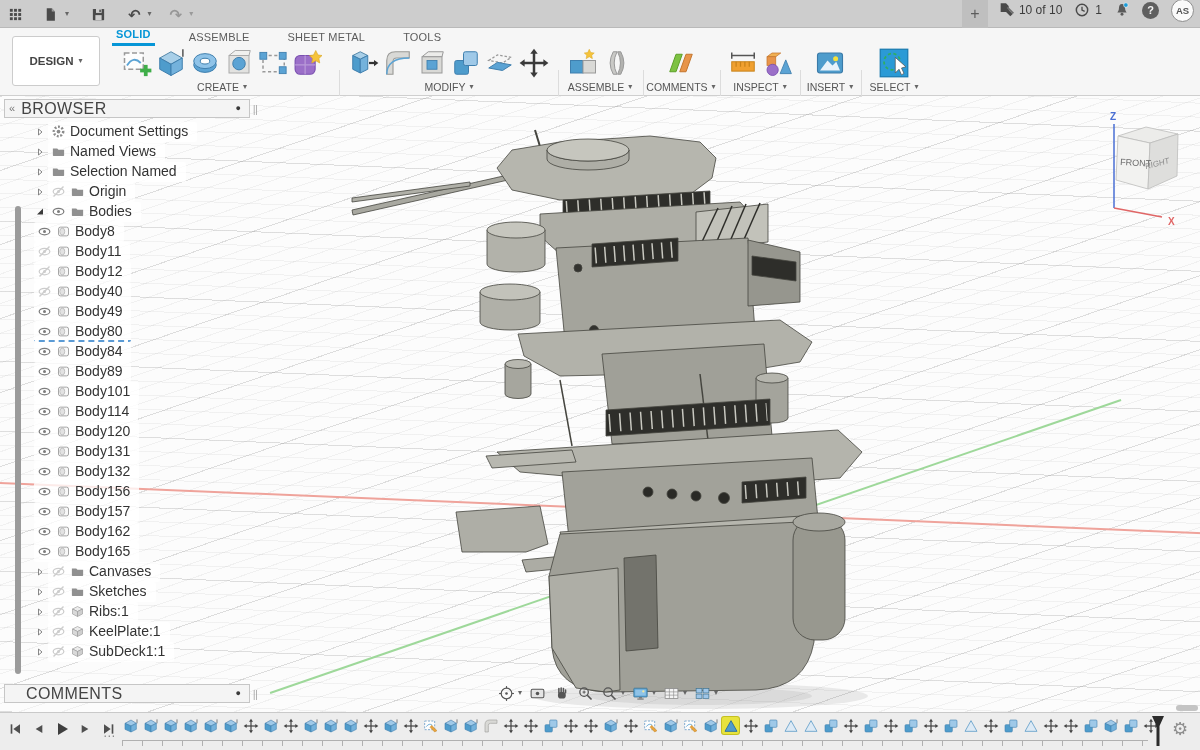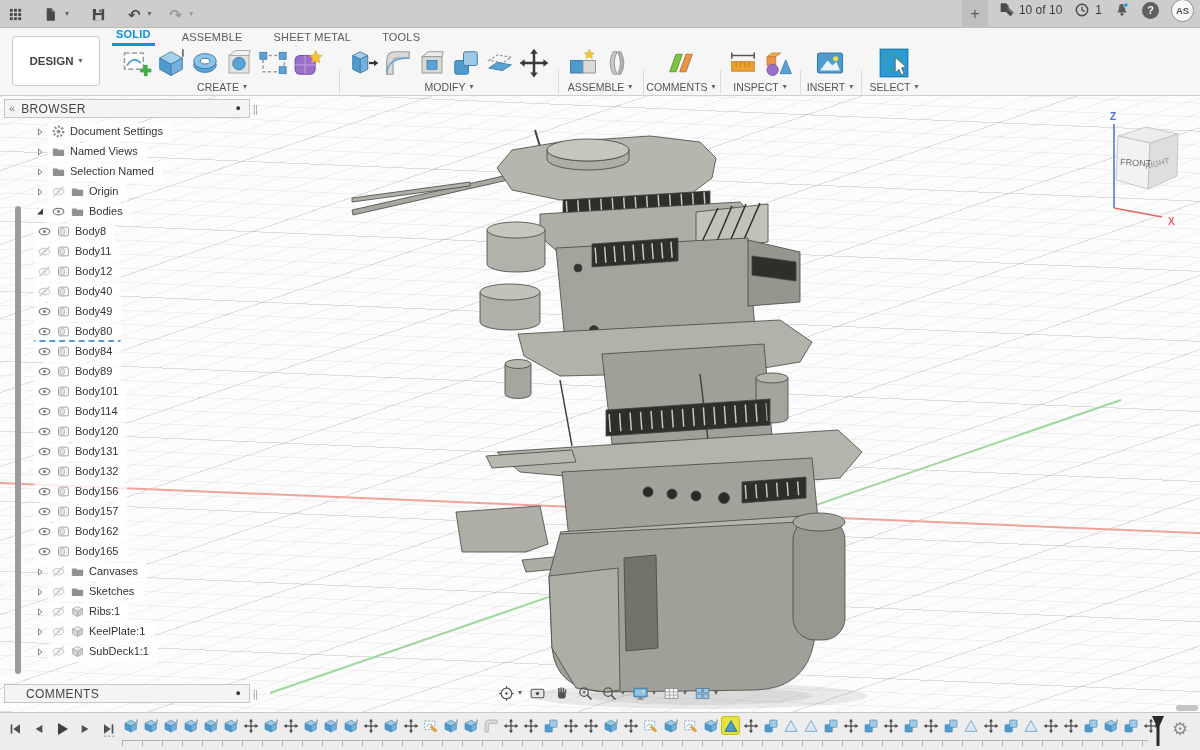--- a/index.html
+++ b/index.html
@@ -21,21 +21,21 @@
   #tb-right{position:absolute;right:6px;top:0;height:20px;display:flex;align-items:center;gap:12px}
   #tb-right .lbl{font-size:12px;color:#3c3c3c}
   #tb-right svg{width:16px;height:16px}
   .bellwrap{position:relative}
   .helpdot{width:17px;height:17px;border-radius:50%;background:#5f5f5f;color:#f4f4f4;display:flex;align-items:center;justify-content:center;font-size:11px;font-weight:bold}
   .avatar{width:21px;height:21px;border-radius:50%;background:#fafafa;border:1.5px solid #8e8e8e;display:flex;align-items:center;justify-content:center;font-size:9.5px;font-weight:bold;color:#555}
 
   
   #ribbon{position:absolute;left:0;top:28px;width:1200px;height:68px;background:#f6f6f6;border-bottom:1px solid #cfcfcf;box-sizing:border-box}
   #design-btn{position:absolute;left:12px;top:8px;width:86px;height:48px;background:#fff;border:1px solid #ccc;border-radius:3px;display:flex;align-items:center;justify-content:center;gap:5px;font-size:11.5px;font-weight:bold;color:#444}
-  #ribbon-tabs{position:absolute;left:112px;top:0;height:18px;display:flex;gap:23px;align-items:flex-end}
+  #ribbon-tabs{position:absolute;left:112px;top:0;height:18px;display:flex;gap:30px;align-items:flex-end}
   .rtab{font-size:11px;color:#5c5c5c;padding:2px 4px 3px;letter-spacing:.2px}
   .rtab.active{color:#0696d7;border-bottom:3px solid #0696d7;font-weight:bold}
   .rgroup{position:absolute;top:18px;height:48px}
   .rgroup .icons{display:flex;align-items:center;justify-content:center;gap:4px;height:34px}
   .rgroup .icons svg{width:30px;height:30px}
   .rgroup .glabel{display:flex;align-items:center;justify-content:center;gap:4px;font-size:10.5px;color:#555;margin-top:1px}
   .rdiv{position:absolute;top:42px;width:1px;height:44px;background:#dcdcdc}
 
   
   #viewport{position:absolute;left:0;top:96px;width:1200px;height:616px;background:#fcfcfc;
@@ -44,32 +44,32 @@
       repeating-linear-gradient(161deg, rgba(120,120,120,0.16) 0 1px, transparent 1px 70px),
       repeating-linear-gradient(2.4deg, rgba(120,120,120,0.085) 0 1px, transparent 1px 14px),
       repeating-linear-gradient(161deg, rgba(120,120,120,0.085) 0 1px, transparent 1px 14px);}
   .axis{position:absolute;height:1.5px}
   #axis-x{left:0;top:386px;width:1210px;background:#efa39b;transform:rotate(2.39deg);transform-origin:left center}
   #axis-y{left:270px;top:596px;width:900px;background:#9ed89a;transform:rotate(-19deg);transform-origin:left center}
 
   
   #browser-hd{position:absolute;left:4px;top:3px;width:246px;height:19px;background:#f4f4f4;border:1px solid #c6c6c6;box-sizing:border-box;display:flex;align-items:center}
   .hd-collapse{color:#777;font-size:11px;margin:0 6px 0 4px;line-height:1}
-  .hd-title{font-size:12px;color:#444;letter-spacing:.4px}
+  .hd-title{font-size:16px;color:#444;letter-spacing:.4px}
   .hd-dot{margin-left:auto;margin-right:8px;color:#3a3a3a;font-size:9px;line-height:1}
   .hd-grip{position:absolute;top:5px;color:#9a9a9a;font-size:9px;letter-spacing:0;transform:scaleY(1.2)}
   #browser-grip{left:253px;top:8px}
   #tree{position:absolute;left:0;top:26px}
   .trow{height:20px;display:flex;align-items:center;padding-left:34px}
   .trow.ind{padding-left:20px}
   .tr-arr{width:12px;height:12px;margin-right:2px;flex:none}
   .chip{display:flex;align-items:center;background:rgba(255,255,255,.78);padding:1px 9px 1px 3px;border-radius:2px;gap:4px;border-bottom:2px solid transparent}
   .trow.marked .chip{border-bottom:2px dashed #5b9bd5}
   .tr-eye,.tr-ic{width:15px;height:15px;flex:none}
-  .tr-label{font-size:11px;color:#333;white-space:nowrap}
+  .tr-label{font-size:14px;color:#333;white-space:nowrap}
   #tree-scroll{position:absolute;left:15px;top:110px;width:6px;height:468px;background:#9b9b9b;border-radius:3px}
 
   
   #comments-hd{position:absolute;left:4px;top:588px;width:246px;height:19px;background:#f4f4f4;border:1px solid #c6c6c6;box-sizing:border-box;display:flex;align-items:center}
   #comments-hd .hd-title{margin-left:21px}
   #comments-grip{left:253px;top:593px}
 
   
   #navbar{position:absolute;left:498px;top:587px;height:20px;display:flex;align-items:center;gap:7px}
   #navbar svg{width:17px;height:17px}

